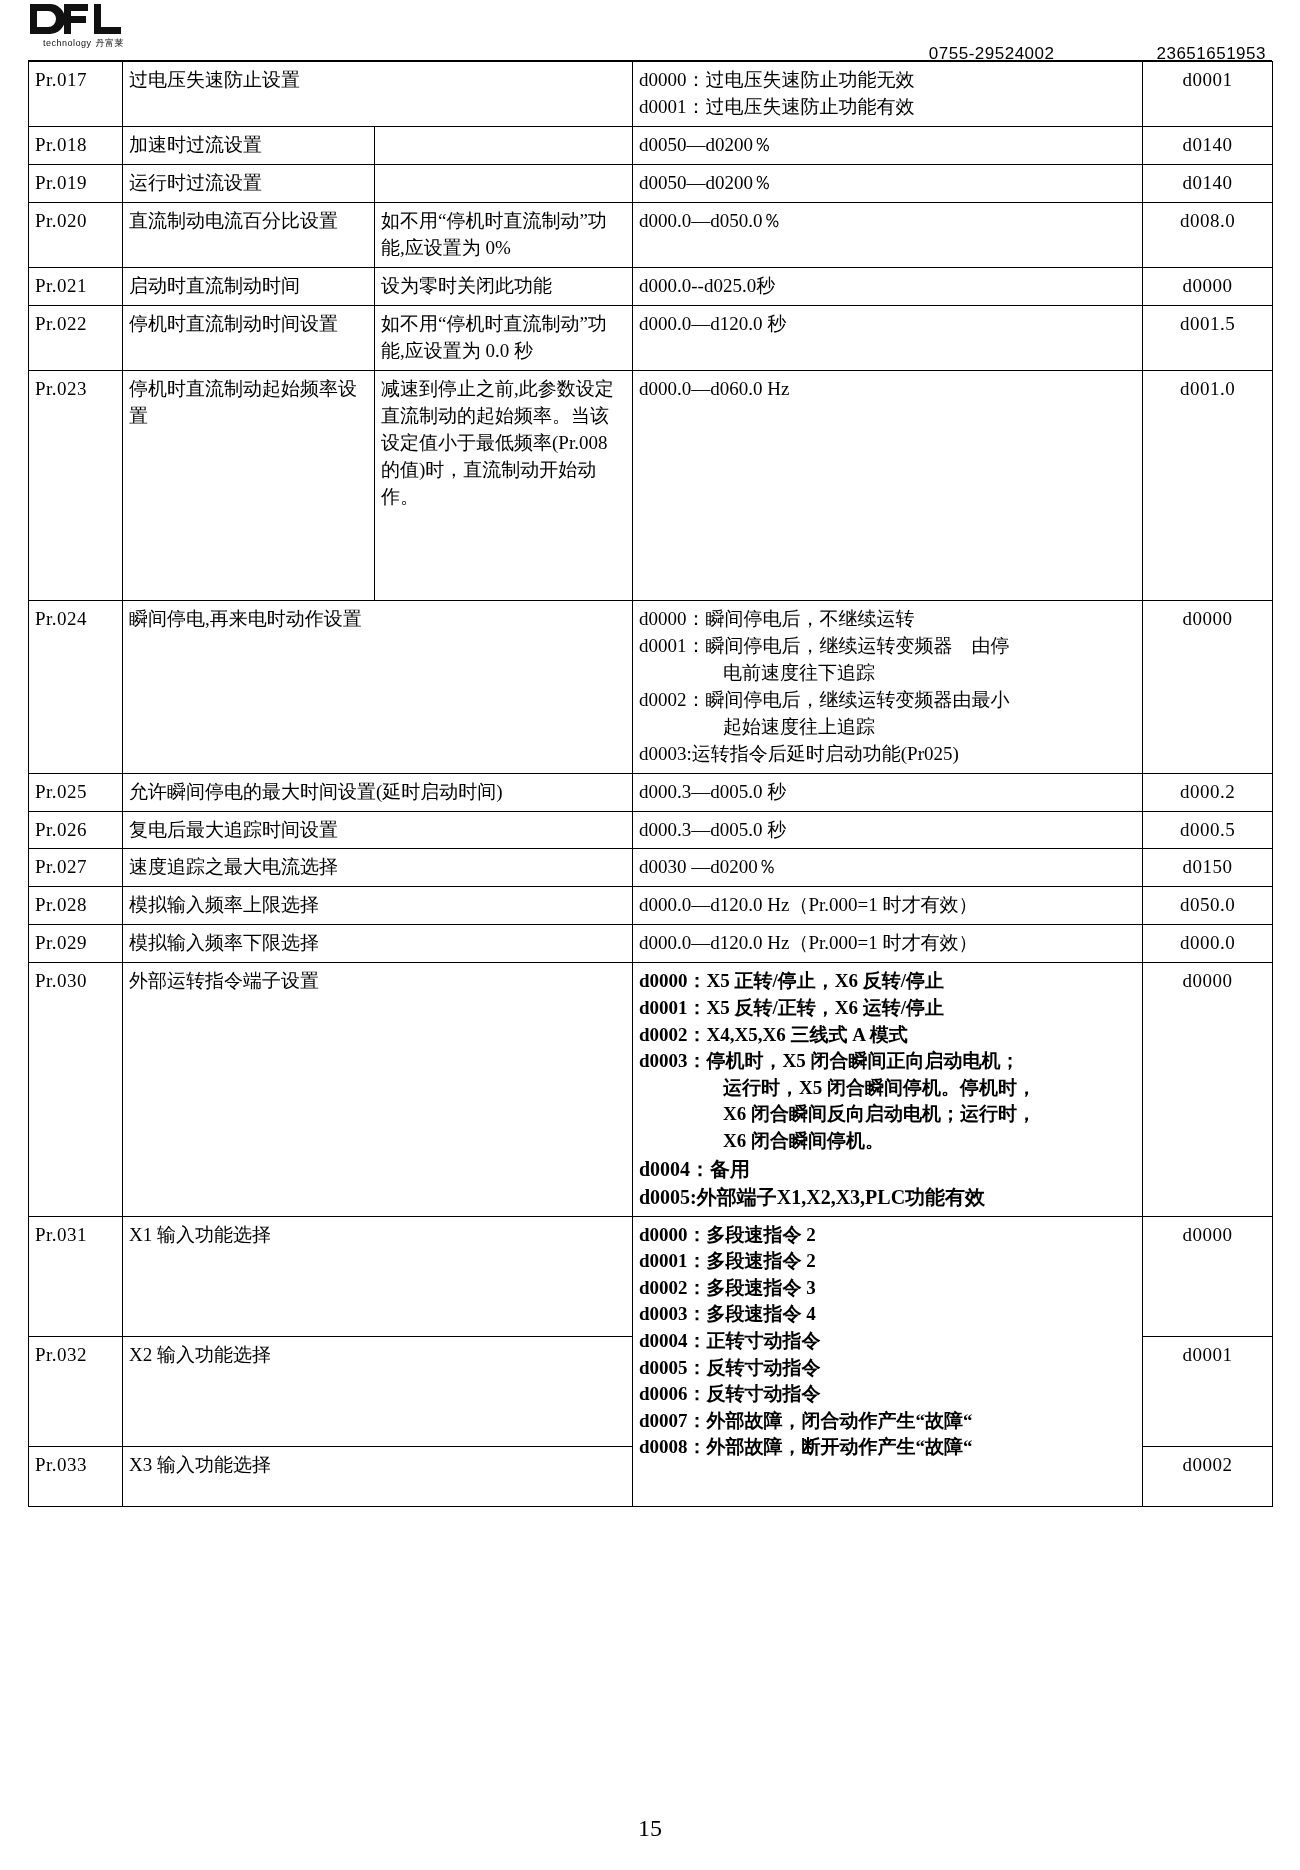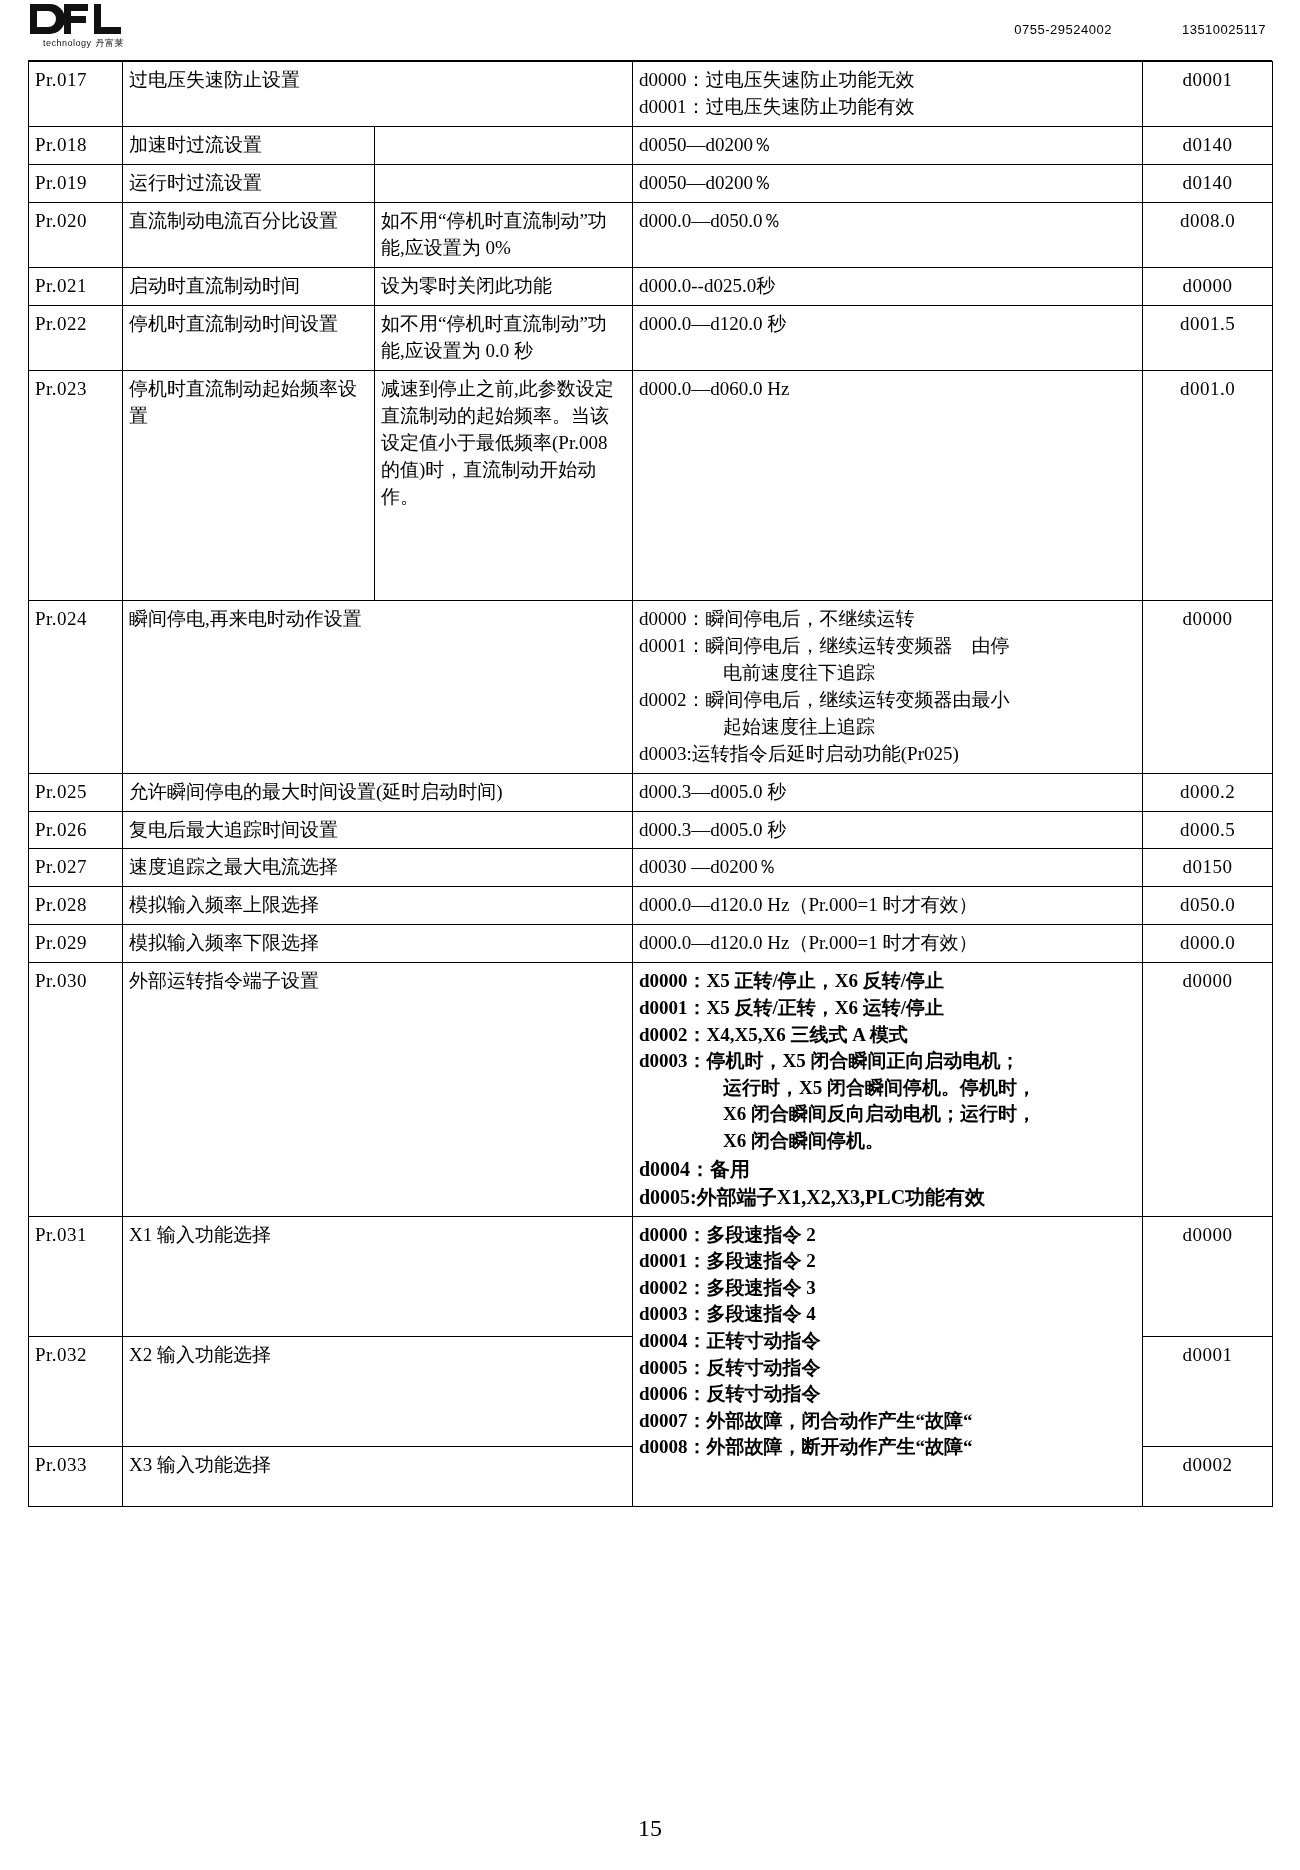--- a/index.html
+++ b/index.html
@@ -44,25 +44,25 @@
     font-size: 9px;
     letter-spacing: .5px;
     color: #111;
     font-family: "Liberation Sans", sans-serif;
     margin-top: 1px;
     white-space: nowrap;
   }
   .logo-sub .cn { font-size: 9px; margin-left: 4px; }
   .header-phones {
     display: flex;
-    gap: 70px;
-    padding-top: 22px;
+    gap: 102px;
+    padding-top: 44px;
     padding-right: 6px;
     font-family: "Liberation Sans", sans-serif;
-    font-size: 13px;
+    font-size: 17px;
     letter-spacing: .5px;
   }
   .hr-top {
     border: none;
     border-top: 1.6px solid #000;
     margin: 2px 0 0 0;
   }
 
   
   table.params {
@@ -129,21 +129,21 @@
         <g fill="#111111">
           <path d="M2 2 h20 a15 15 0 0 1 0 30 h-20 z M9 9 v16 h11 a8 8 0 0 0 0 -16 z"></path>
           <path d="M36 2 h24 v7 h-17 v5 h15 v7 h-15 v11 h-7 z"></path>
           <path d="M66 2 h7 v23 h20 v7 h-27 z"></path>
         </g>
       </svg>
       <div class="logo-sub"><span>technology</span><span class="cn">丹富莱</span></div>
     </div>
     <div class="header-phones">
       <span>0755-29524002</span>
-      <span>13510025117</span>
+      <span>23651651953</span>
     </div>
   </div>
   <hr class="hr-top">
 
   <table class="params">
     <colgroup>
       <col class="c-code">
         <col class="c-name">
         <col class="c-note">
         <col class="c-range">

